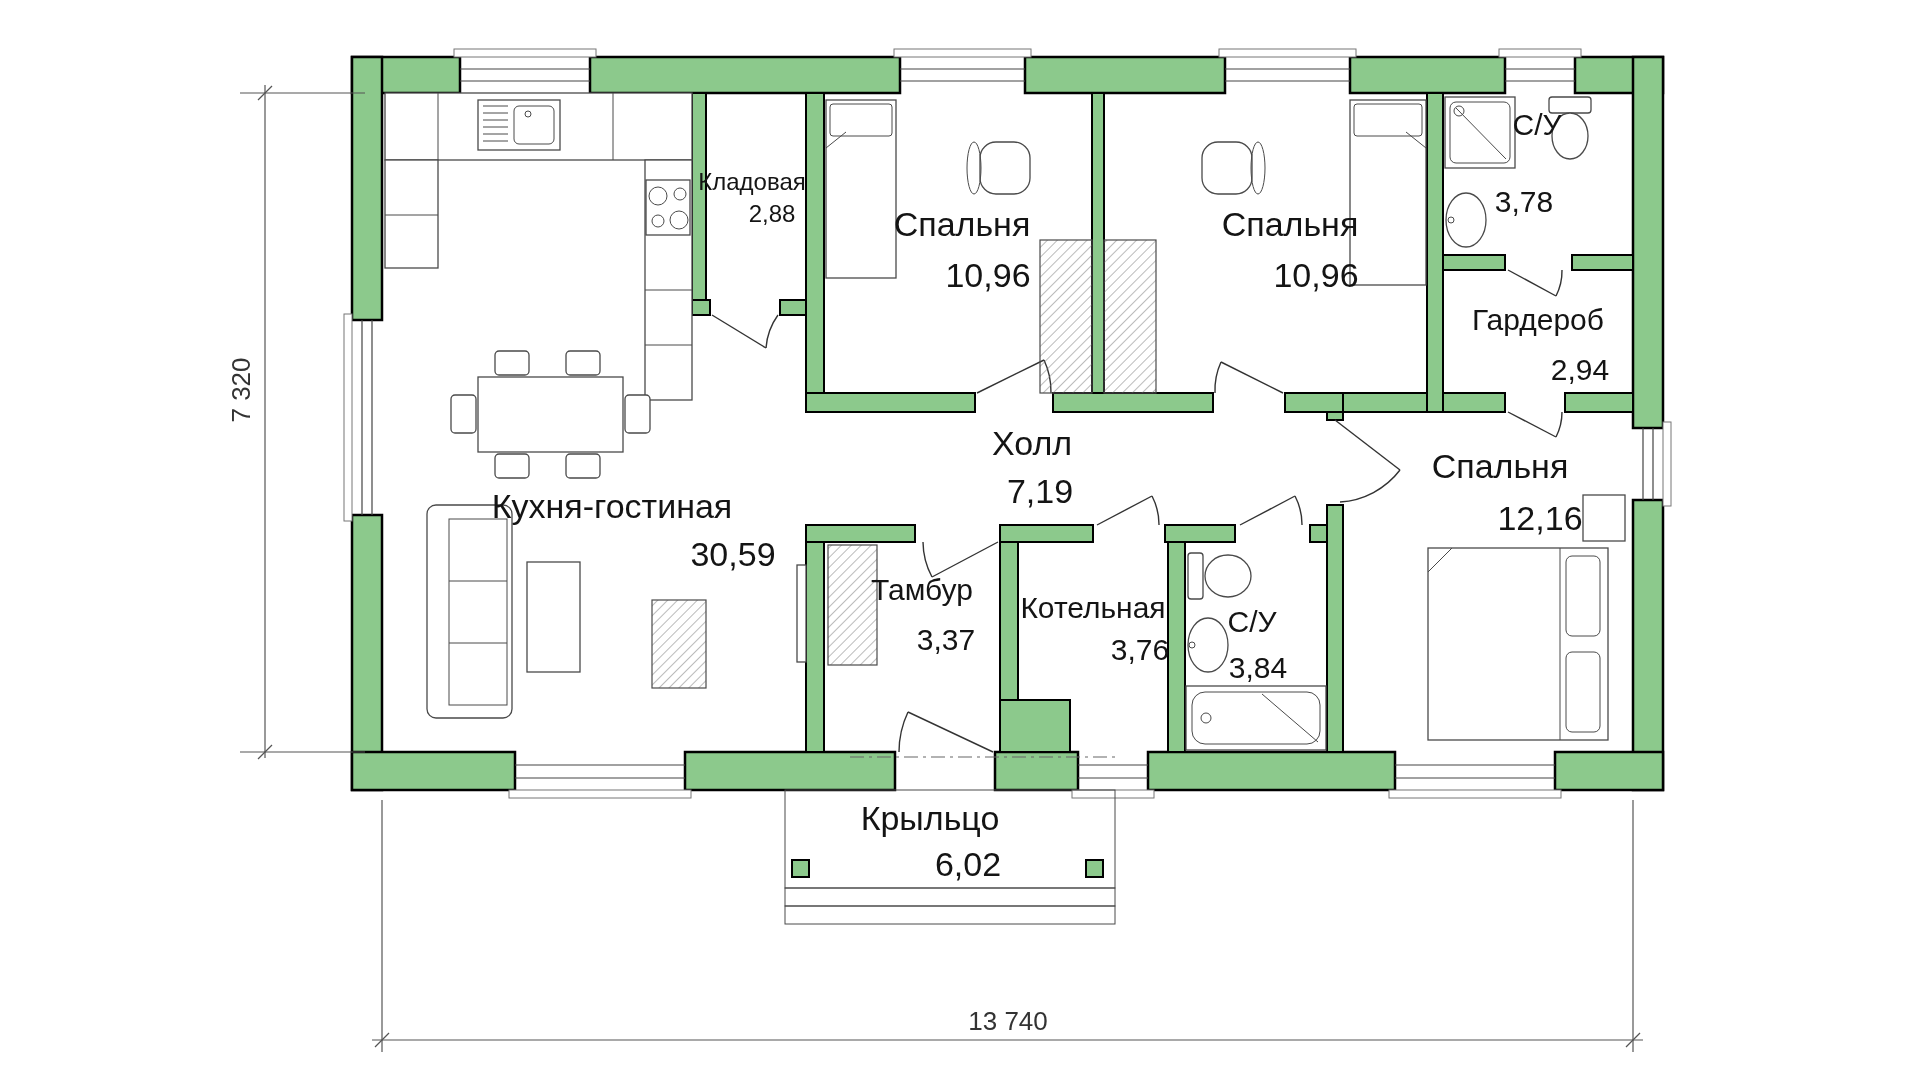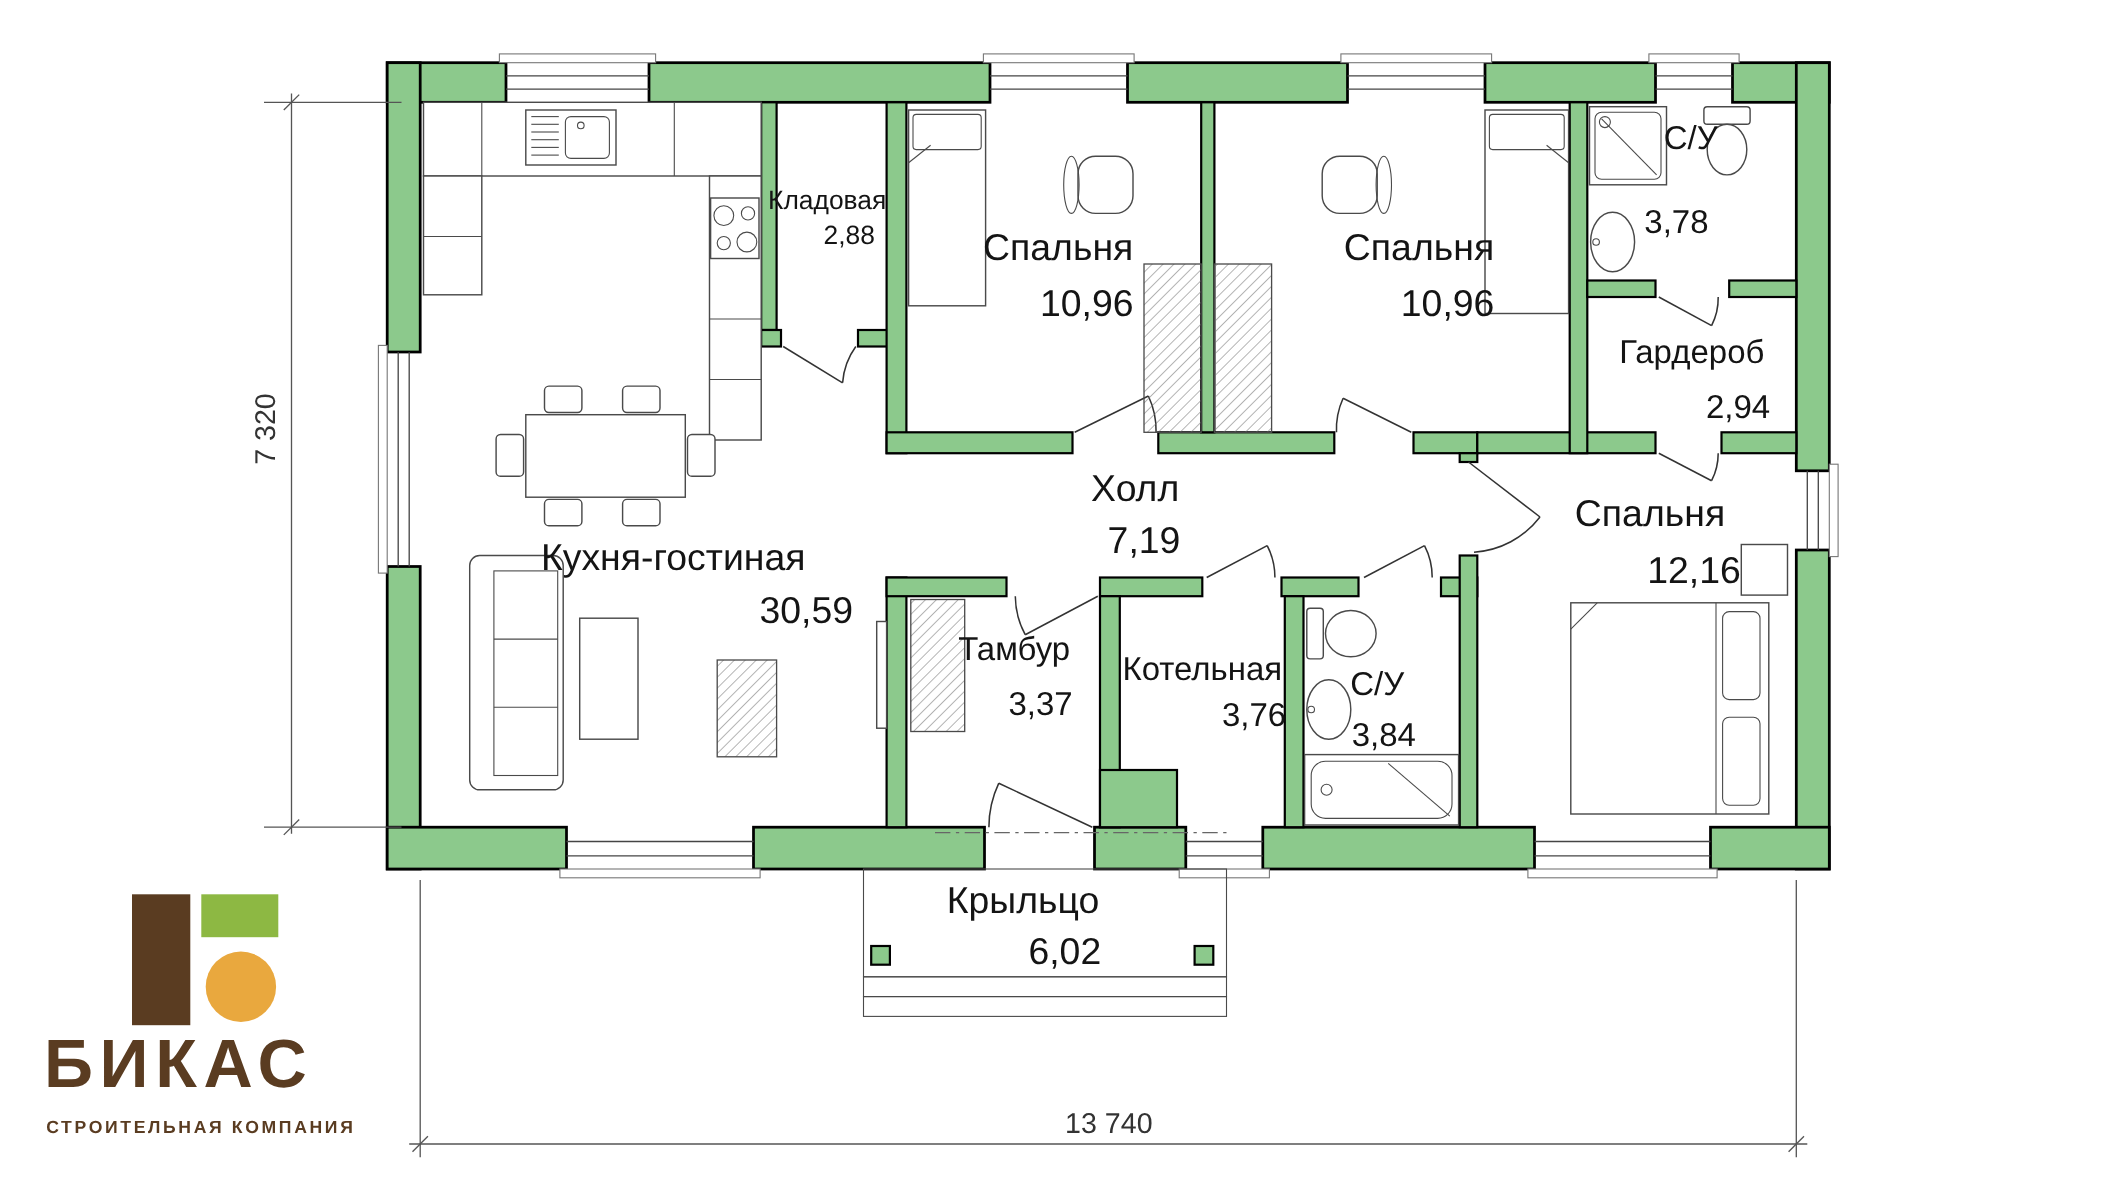--- a/index.html
+++ b/index.html
@@ -349,21 +349,14 @@
   <g>
     <line class="dim" x1="382" y1="800" x2="382" y2="1052"></line>
     <line class="dim" x1="1633" y1="800" x2="1633" y2="1052"></line>
     <line class="dim" x1="372" y1="1040" x2="1643" y2="1040"></line>
     <line class="dim" x1="375" y1="1047" x2="389" y2="1033"></line>
     <line class="dim" x1="1626" y1="1047" x2="1640" y2="1033"></line>
     <text class="dimtxt" x="1008" y="1030" text-anchor="middle">13 740</text>
   </g>
 </svg>
 
-<div class="logo">
-  <div class="sq-brown"></div>
-  <div class="sq-green"></div>
-  <div class="sq-orange"></div>
-  <div class="logo-name">БИКАС</div>
-  <div class="logo-tagline">СТРОИТЕЛЬНАЯ КОМПАНИЯ</div>
+
 </div>
 
-</div>
-
 </body></html>

